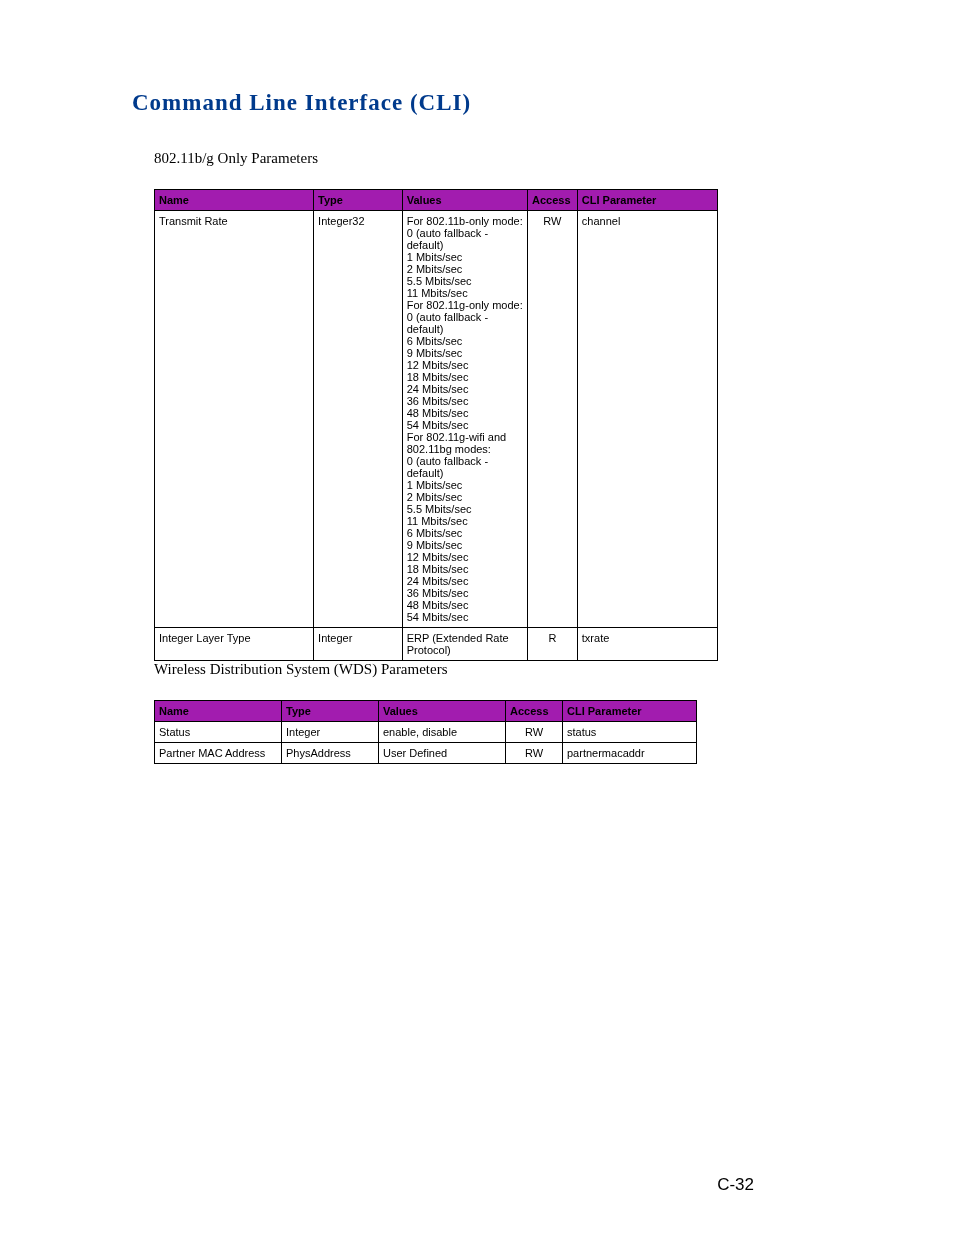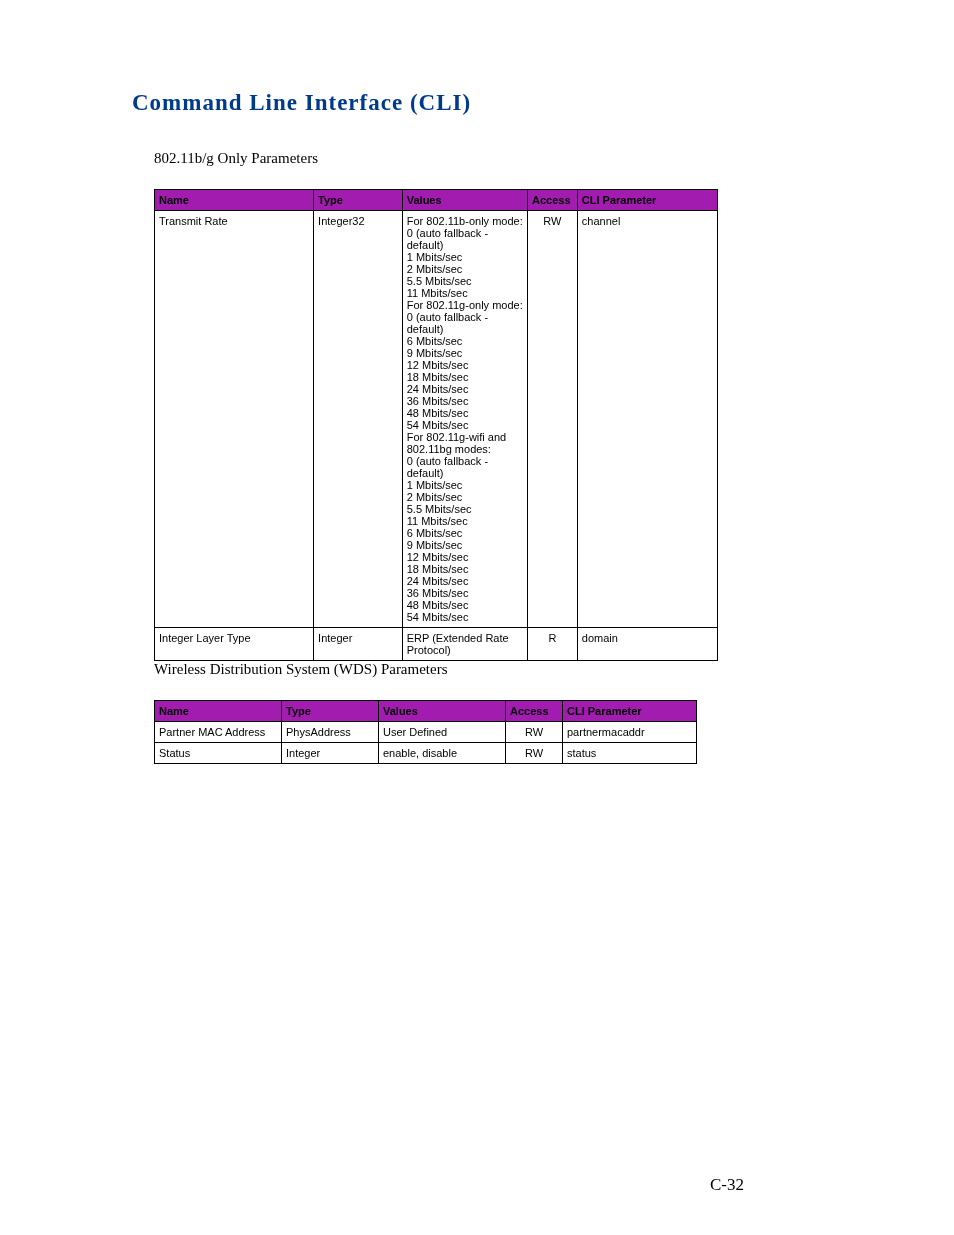--- a/index.html
+++ b/index.html
@@ -15,21 +15,21 @@
 .c-access{width:50px;text-align:center}
 .c-cli{width:148px}
 th.c-access{text-align:left}
 .w-name{width:127px}
 .w-type{width:97px}
 .w-values{width:127px}
 .w-access{width:57px;text-align:center}
 .w-cli{width:134px}
 th.w-access{text-align:left}
 .link{color:#0044aa}
-.pnum{position:absolute;bottom:40px;right:106px;font-family:Liberation Serif, serif;font-size:17px}
+.pnum{position:absolute;bottom:40px;right:96px;font-family:Liberation Sans, sans-serif;font-size:17px}
 </style>
 </head>
 <body>
 
 <div class="page">
   <div class="title">Command Line Interface (CLI)</div>
   <div class="subtitle">802.11b/g Only Parameters</div>
 
   <table>
     <thead>
@@ -47,49 +47,49 @@
           <td class="c-type">Integer32</td>
           <td class="c-values">For 802.11b-only mode:<br>0 (auto fallback - default)<br>1 Mbits/sec<br>2 Mbits/sec<br>5.5 Mbits/sec<br>11 Mbits/sec<br>For 802.11g-only mode:<br>0 (auto fallback - default)<br>6 Mbits/sec<br>9 Mbits/sec<br>12 Mbits/sec<br>18 Mbits/sec<br>24 Mbits/sec<br>36 Mbits/sec<br>48 Mbits/sec<br>54 Mbits/sec<br>For 802.11g-wifi and 802.11bg modes:<br>0 (auto fallback - default)<br>1 Mbits/sec<br>2 Mbits/sec<br>5.5 Mbits/sec<br>11 Mbits/sec<br>6 Mbits/sec<br>9 Mbits/sec<br>12 Mbits/sec<br>18 Mbits/sec<br>24 Mbits/sec<br>36 Mbits/sec<br>48 Mbits/sec<br>54 Mbits/sec</td>
           <td class="c-access">RW</td>
           <td class="c-cli">channel</td>
         </tr>
         <tr>
           <td class="c-name">Integer Layer Type</td>
           <td class="c-type">Integer</td>
           <td class="c-values">ERP (Extended Rate Protocol)</td>
           <td class="c-access">R</td>
-          <td class="c-cli">domain</td>
+          <td class="c-cli">txrate</td>
         </tr>
       </tbody>
   </table>
 
   <div class="subtitle">Wireless Distribution System (WDS) Parameters</div>
 
   <table>
     <thead>
       <tr>
         <th class="w-name">Name</th>
         <th class="w-type">Type</th>
         <th class="w-values">Values</th>
         <th class="w-access">Access</th>
         <th class="w-cli">CLI Parameter</th>
       </tr>
     </thead>
     <tbody id="t2body">
         <tr>
+          <td class="w-name">Status</td>
+          <td class="w-type">Integer</td>
+          <td class="w-values">enable, disable</td>
+          <td class="w-access">RW</td>
+          <td class="w-cli">status</td>
+        </tr>
+        <tr>
           <td class="w-name">Partner MAC Address</td>
           <td class="w-type">PhysAddress</td>
           <td class="w-values">User Defined</td>
           <td class="w-access">RW</td>
           <td class="w-cli">partnermacaddr</td>
-        </tr>
-        <tr>
-          <td class="w-name">Status</td>
-          <td class="w-type">Integer</td>
-          <td class="w-values">enable, disable</td>
-          <td class="w-access">RW</td>
-          <td class="w-cli">status</td>
         </tr>
       </tbody>
   </table>
 
   <div class="pnum">C-32</div>
 </div>
 
 </body></html>

